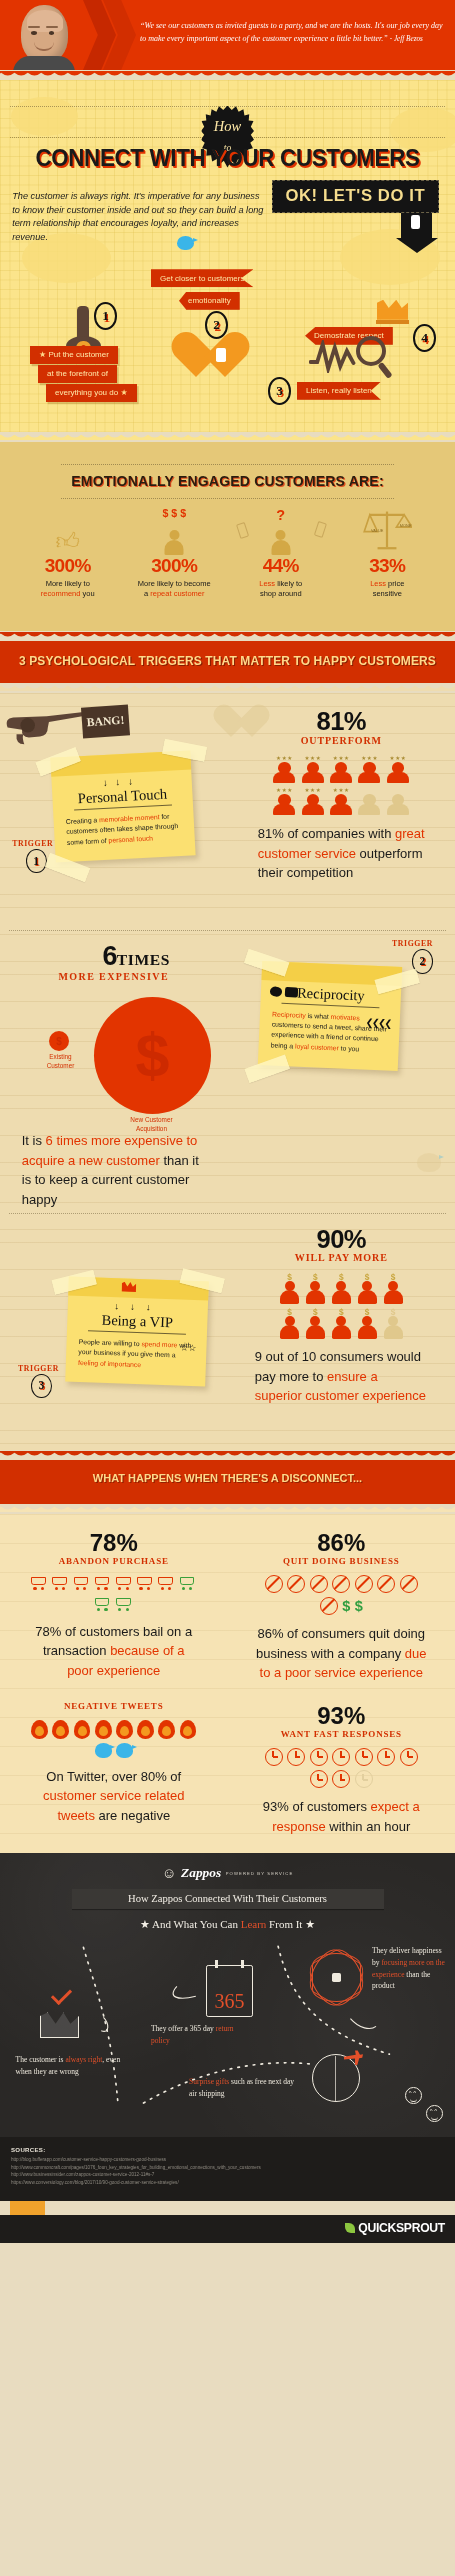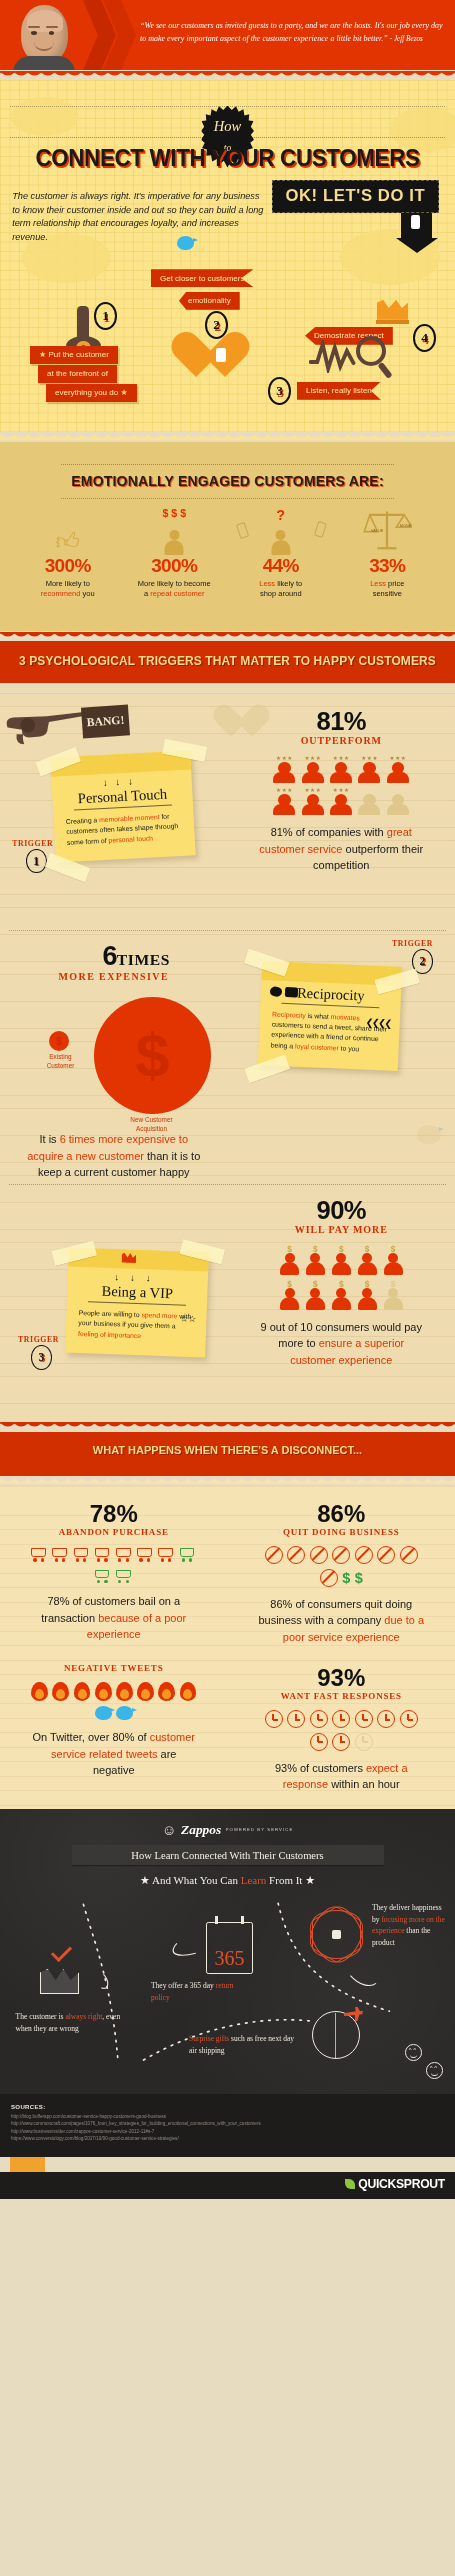--- a/index.html
+++ b/index.html
@@ -159,21 +159,21 @@
   .sublabel { text-align:center; font-family:"Liberation Serif",serif; font-weight:bold;
      font-size:10px; color:#d22f00; letter-spacing:0.9px; margin-top:-1.1px; }
   .icongrid { display:flex; flex-wrap:wrap; justify-content:center; gap:3.9px; margin:9px auto 0 auto; width:156px; }
   .avatar { width:24.5px; height:28px; position:relative; }
   .avatar .stars { position:absolute; top:0; left:0; right:0; text-align:center;
      font-size:5.6px; color:#a98c33; letter-spacing:0.6px; }
   .avatar .hd { position:absolute; left:6.1px; top:6.7px; width:12.2px; height:11.7px; border-radius:50%; background:#e23400; }
   .avatar .bd { position:absolute; left:1.1px; top:17px; width:22px; height:10.6px;
      border-radius:7.8px 7.8px 1.1px 1.1px; background:#e23400; }
   .avatar.off .hd, .avatar.off .bd { background:#e0c88c; }
-  .caption { text-align:center; font-size:11px; line-height:1.5; color:#1a1a1a; margin:9px auto 0 auto;
+  .caption { font-size:13px; line-height:1.5; color:#1a1a1a; margin:9px auto 0 auto;
      width:167px; font-family:"Liberation Sans",sans-serif; }
   .caption em { font-style:normal; color:#e23400; }
 
   .bubbles { position:relative; height:120px; }
   .bub { position:absolute; border-radius:50%; background:#e23400; display:flex;
      align-items:center; justify-content:center; color:#cd2a00; font-weight:bold; }
   .bublabel { position:absolute; text-align:center; color:#d22f00; font-size:6.4px; line-height:1.3;
      font-family:"Liberation Sans",sans-serif; }
 
   .dollarfig { width:22px; height:31px; position:relative; }
@@ -837,21 +837,21 @@
     </div>
   </div>
 
   
   <div class="chalk">
     <div class="zap-band">
       <span style="font-size:14.5px;color:#efeade;">☺</span>
       <span class="zappos-logo">Zappos</span>
       <span class="zappos-sub">POWERED BY SERVICE</span>
     </div>
-    <div class="ribbon-title">How Learn Connected With Their Customers</div>
+    <div class="ribbon-title">How Zappos Connected With Their Customers</div>
     <h3 class="sub">
       <span>★ And What You Can </span><em>Learn</em><span> From It ★</span>
     </h3>
 
     <div class="cbody">
       <div class="check-chalk"></div>
       <div class="crown-chalk"></div>
       <div class="cnote" style="left:15.6px;top:118px;width:122px;">
         <span>The customer is </span><em>always right</em><span>, even when they are wrong</span>
       </div>

